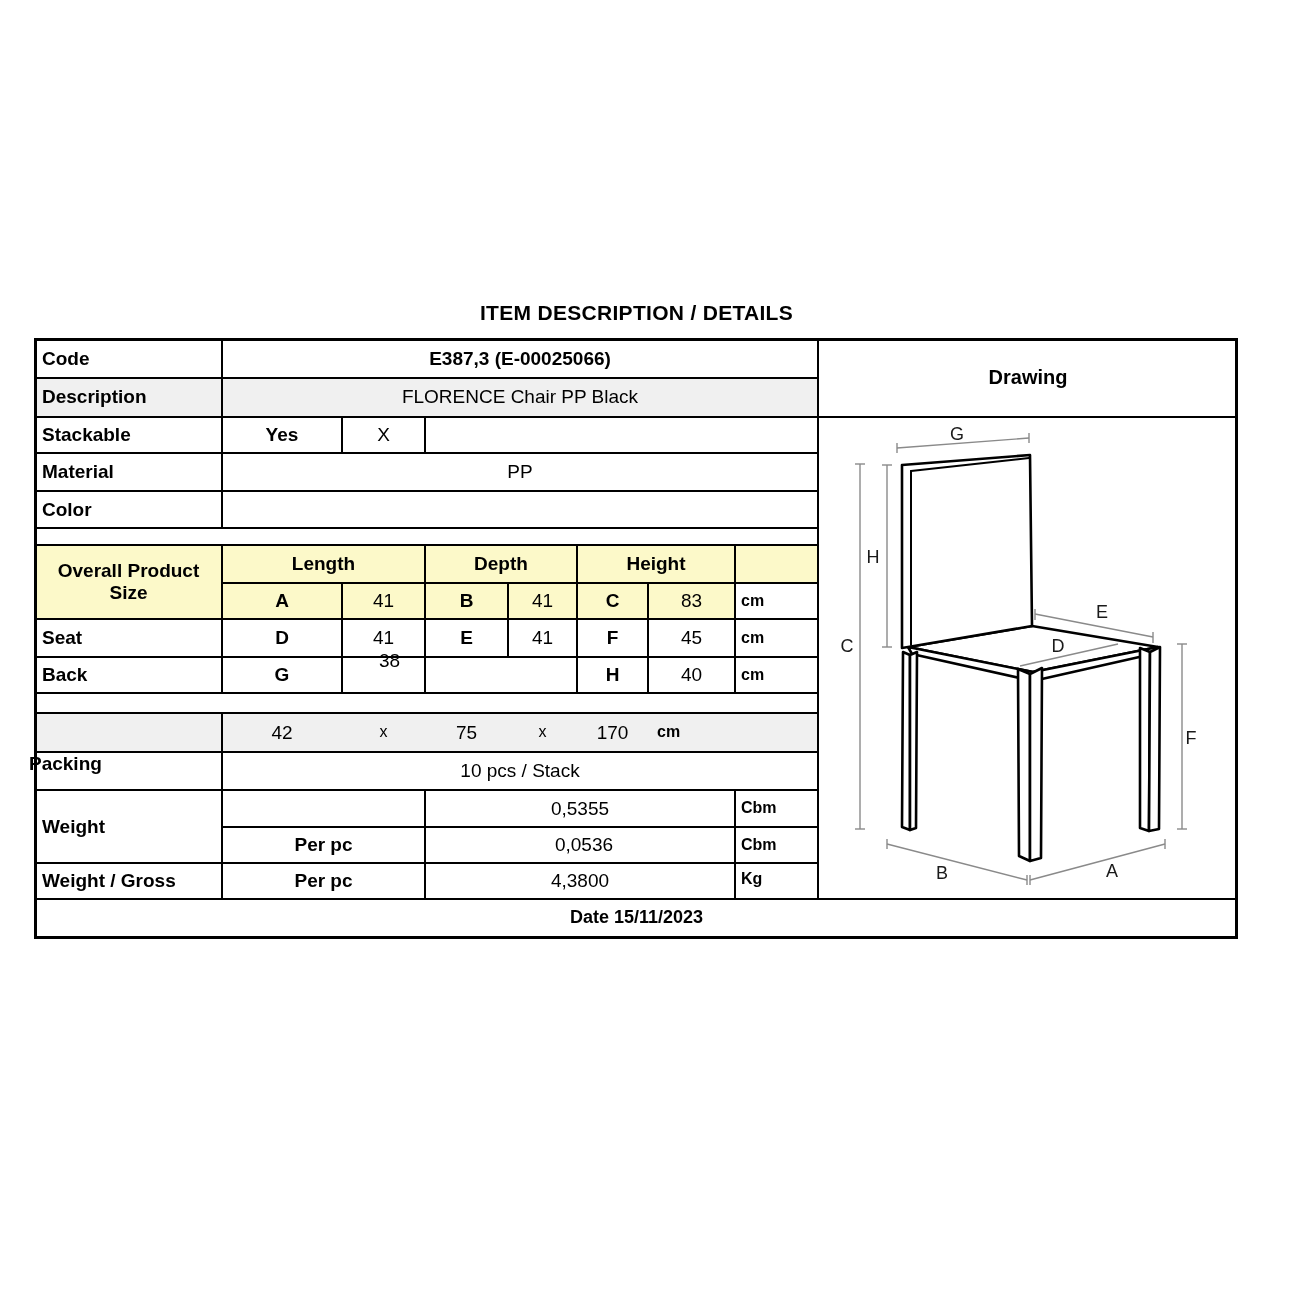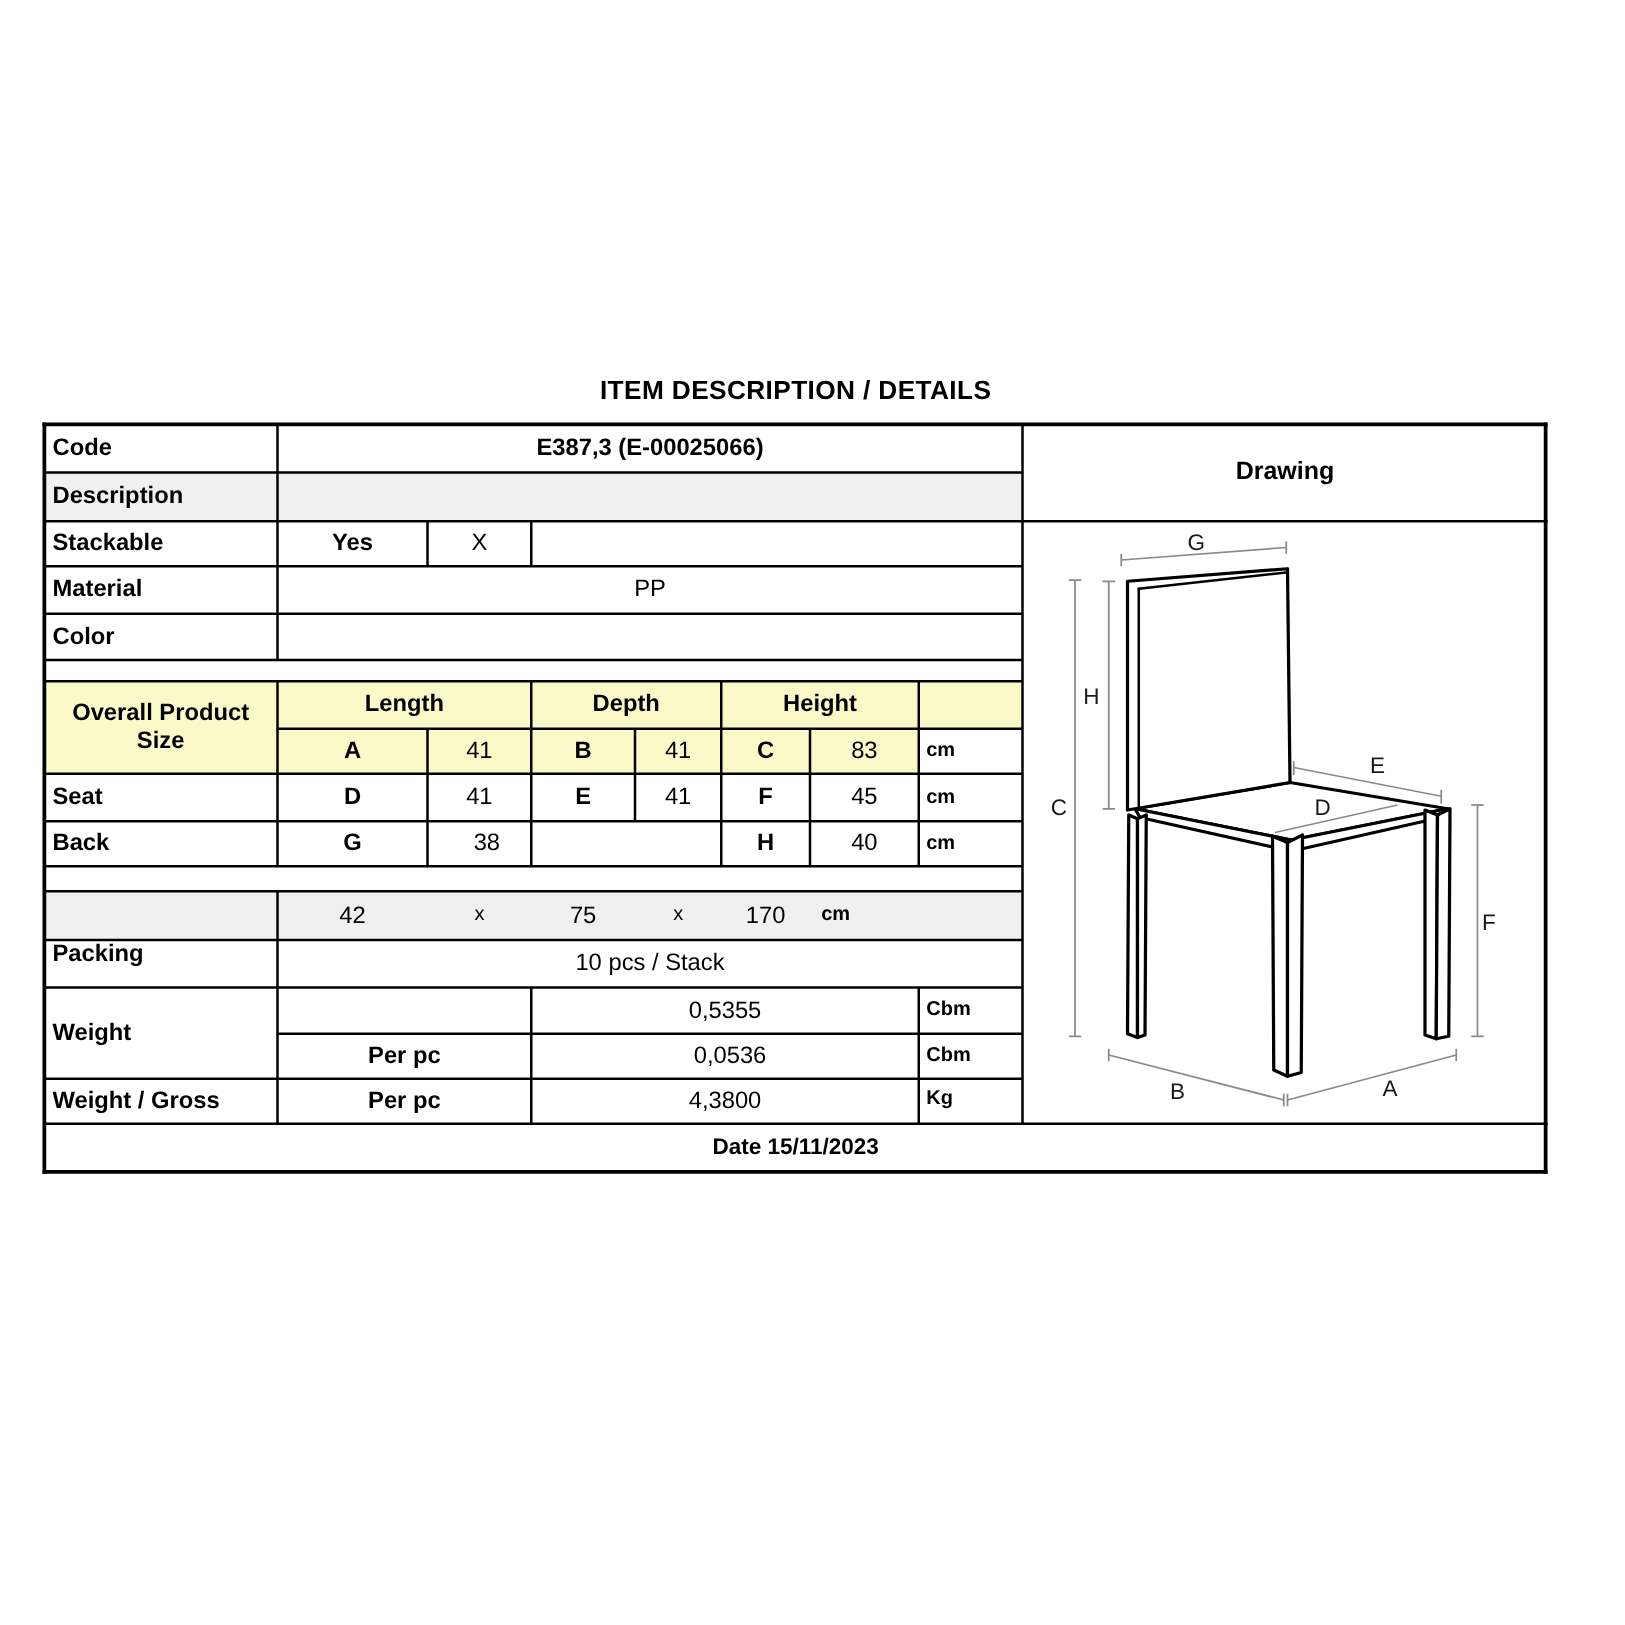--- a/index.html
+++ b/index.html
@@ -69,20 +69,21 @@
   <div class="vl" style="left:647px;top:583px;width:2px;height:110px"></div>
   <div class="vl" style="left:734px;top:545px;width:2px;height:148px"></div>
   <div class="vl" style="left:734px;top:790px;width:2px;height:109px"></div>
   <div class="vl" style="left:817px;top:339px;width:2px;height:560px"></div>
 
   <div class="t lbl" style="left:35px;top:339px;width:187px;height:39px">Code</div>
   <div class="t ctr b" style="left:222px;top:339px;width:596px;height:39px">E387,3 (E-00025066)</div>
   <div class="t ctr b dtitle" style="left:818px;top:339px;width:420px;height:77px">Drawing</div>
 
   <div class="t lbl" style="left:35px;top:378px;width:187px;height:38px">Description</div>
+  <div class="t ctr" style="left:222px;top:378px;width:596px;height:38px">FLORENCE Chair PP Black</div>
 
   <div class="t lbl" style="left:35px;top:416px;width:187px;height:37px">Stackable</div>
   <div class="t ctr b" style="left:222px;top:416px;width:120px;height:37px">Yes</div>
   <div class="t ctr" style="left:342px;top:416px;width:83px;height:37px">X</div>
 
   <div class="t lbl" style="left:35px;top:453px;width:187px;height:38px">Material</div>
   <div class="t ctr" style="left:222px;top:453px;width:596px;height:38px">PP</div>
 
   <div class="t lbl" style="left:35px;top:491px;width:187px;height:37px">Color</div>
 
@@ -103,33 +104,33 @@
   <div class="t ctr b" style="left:222px;top:619px;width:120px;height:38px">D</div>
   <div class="t ctr" style="left:342px;top:619px;width:83px;height:38px">41</div>
   <div class="t ctr b" style="left:425px;top:619px;width:83px;height:38px">E</div>
   <div class="t ctr" style="left:508px;top:619px;width:69px;height:38px">41</div>
   <div class="t ctr b" style="left:577px;top:619px;width:71px;height:38px">F</div>
   <div class="t ctr" style="left:648px;top:619px;width:87px;height:38px">45</div>
   <div class="t unit" style="left:735px;top:619px;width:83px;height:38px">cm</div>
 
   <div class="t lbl" style="left:35px;top:657px;width:187px;height:36px">Back</div>
   <div class="t ctr b" style="left:222px;top:657px;width:120px;height:36px">G</div>
-  <div class="t ctr" style="left:342px;top:657px;width:95px;height:36px">38</div>
+  <div class="t ctr" style="left:342px;top:643px;width:95px;height:36px">38</div>
   <div class="t ctr b" style="left:577px;top:657px;width:71px;height:36px">H</div>
   <div class="t ctr" style="left:648px;top:657px;width:87px;height:36px">40</div>
   <div class="t unit" style="left:735px;top:657px;width:83px;height:36px">cm</div>
 
   <div class="t ctr" style="left:222px;top:713px;width:120px;height:39px">42</div>
   <div class="t ctr sm" style="left:342px;top:713px;width:83px;height:39px">x</div>
   <div class="t ctr" style="left:425px;top:713px;width:83px;height:39px">75</div>
   <div class="t ctr sm" style="left:508px;top:713px;width:69px;height:39px">x</div>
   <div class="t ctr" style="left:577px;top:713px;width:71px;height:39px">170</div>
   <div class="t unit" style="left:648px;top:713px;width:87px;height:39px;padding-left:9px">cm</div>
 
-  <div class="t lbl" style="left:35px;top:752px;width:187px;height:24px">Packing</div>
+  <div class="t lbl" style="left:22px;top:752px;width:187px;height:24px">Packing</div>
   <div class="t ctr" style="left:222px;top:752px;width:596px;height:38px">10 pcs / Stack</div>
 
   <div class="t lbl" style="left:35px;top:790px;width:187px;height:73px">Weight</div>
   <div class="t ctr" style="left:425px;top:790px;width:310px;height:37px">0,5355</div>
   <div class="t unit" style="left:735px;top:790px;width:83px;height:37px">Cbm</div>
   <div class="t ctr b" style="left:222px;top:827px;width:203px;height:36px">Per pc</div>
   <div class="t ctr" style="left:415px;top:827px;width:338px;height:36px">0,0536</div>
   <div class="t unit" style="left:735px;top:827px;width:83px;height:36px">Cbm</div>
 
   <div class="t lbl" style="left:35px;top:863px;width:187px;height:36px">Weight / Gross</div>

